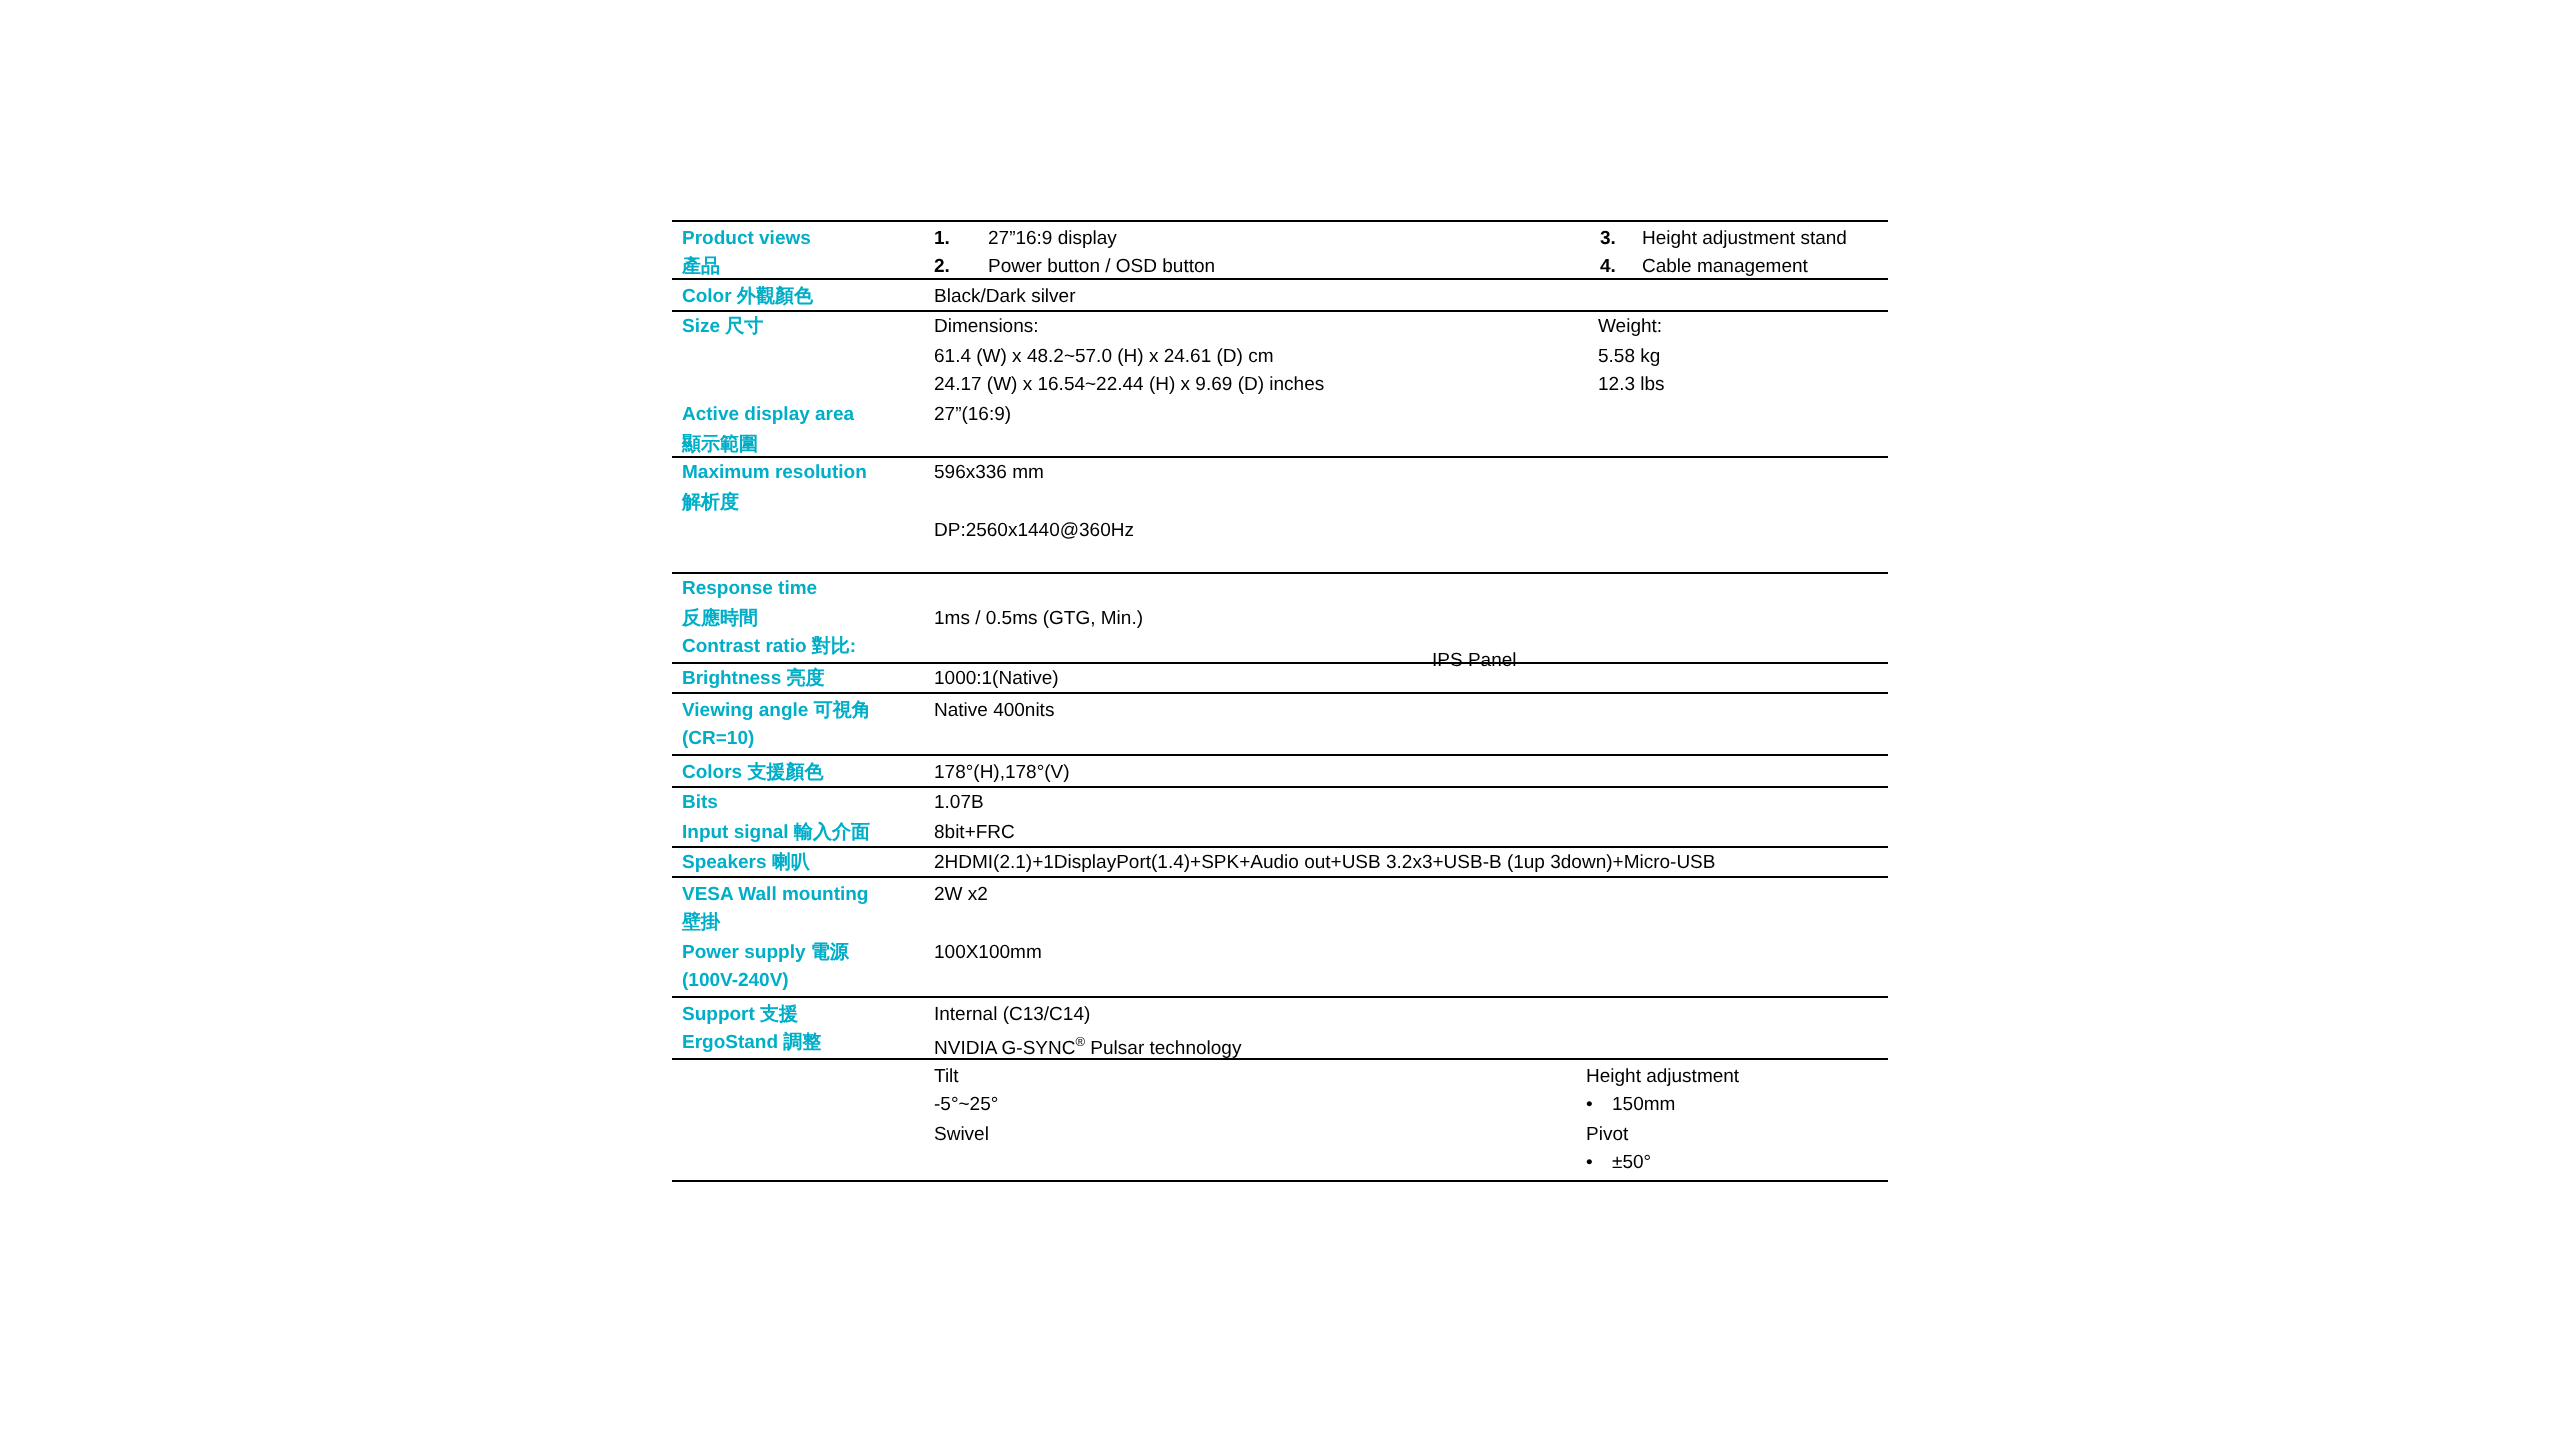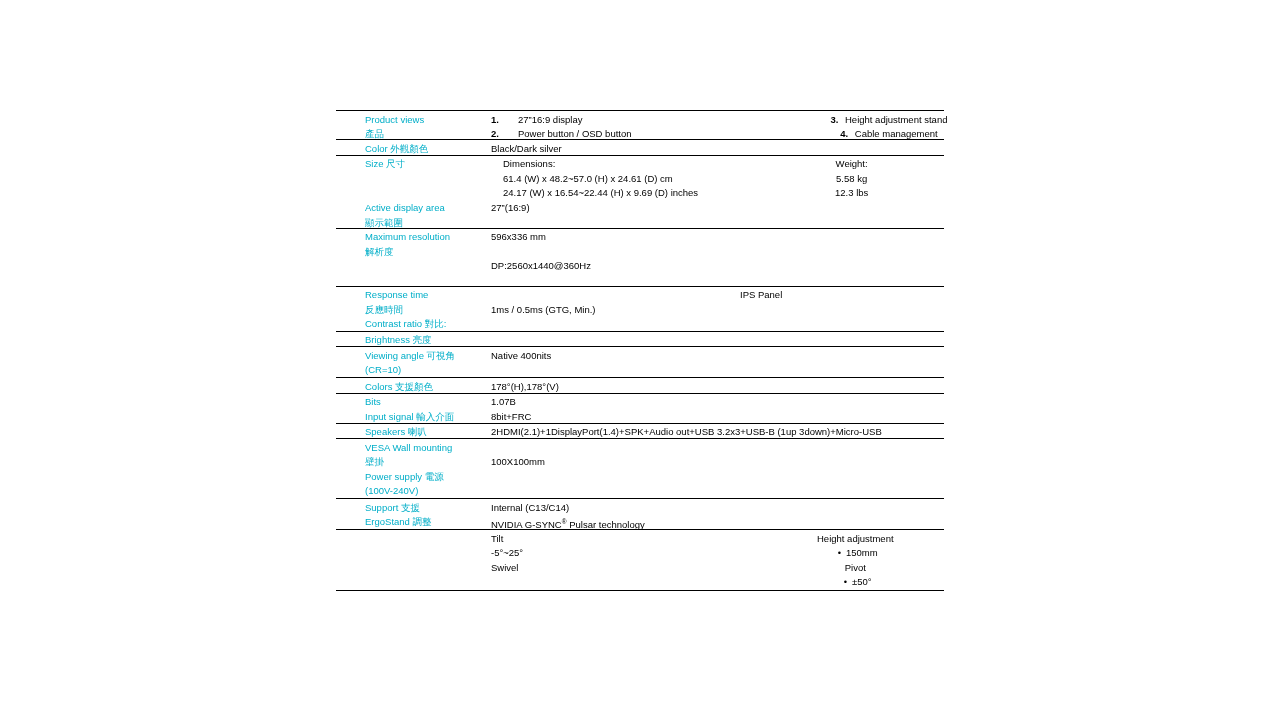--- a/index.html
+++ b/index.html
@@ -5,32 +5,32 @@
   html,body{margin:0;padding:0;background:#ffffff;}
   .page{
     position:relative;width:1280px;height:720px;background:#ffffff;overflow:hidden;
     font-family:"Liberation Sans",sans-serif;font-size:9.5px;color:#000;
   }
   .spec-table{
     position:absolute;left:336px;top:110px;width:608px;
     border-top:1.5px solid #000;
   }
   .row{display:flex;box-sizing:border-box;border-bottom:1.5px solid #000;padding-top:1.5px;}
-  .row.no-border{border-bottom:none;gap:12px;}
+  .row.no-border{border-bottom:none;}
   .h29{height:29px}.h15{height:15.5px}.h44{height:44px}.h58{height:58px}.h45{height:45px}
   .h31{height:31px}.h30{height:30px}.h60{height:60px}.h61{height:61px}
   .label{
     width:129px;min-width:129px;box-sizing:border-box;padding-left:5px;
-    color:#00AEC8;font-weight:normal;margin-left:24px;
+    color:#00AEC8;font-weight:bold;
   }
   .value{flex:1;position:relative;padding-left:2px;}
   .line{line-height:14.5px;height:14.5px;white-space:nowrap;}
-  .col2{position:absolute;top:0;text-align:center;}
+  .col2{position:absolute;top:0;}
   .col2.weight{left:334px;}
-  .col2.ips{left:251px;}
+  .col2.ips{left:251px;margin-top:36px;}
   .col2.nums{left:335px;}
   .col2.stand{left:328px;}
   .numitem .num{display:inline-block;width:27px;font-weight:bold;}
   .col2 .numitem .num{width:21px;}
   .bullet .b{display:inline-block;width:13px;}
   .sup{font-size:6.5px;vertical-align:super;}
 </style>
 </head>
 <body>
 
@@ -119,20 +119,23 @@
         <div class="col2 ips">
           <div class="line">IPS Panel</div>
         </div>
       </div>
     </div>
 
     <div class="row h15">
       <div class="label">
         <div class="line">Brightness 亮度</div>
       </div>
+      <div class="value">
+        <div class="line">1000:1(Native)</div>
+      </div>
     </div>
 
     <div class="row h31">
       <div class="label">
         <div class="line">Viewing angle 可視角</div>
         <div class="line">(CR=10)</div>
       </div>
       <div class="value">
         <div class="line">Native 400nits</div>
       </div>
@@ -168,20 +171,21 @@
     </div>
 
     <div class="row h60">
       <div class="label">
         <div class="line">VESA Wall mounting</div>
         <div class="line">壁掛</div>
         <div class="line">Power supply 電源</div>
         <div class="line">(100V-240V)</div>
       </div>
       <div class="value">
+        <div class="line">2W x2</div>
         <div class="line"></div>
         <div class="line">100X100mm</div>
       </div>
     </div>
 
     <div class="row h31">
       <div class="label">
         <div class="line">Support 支援</div>
         <div class="line">ErgoStand 調整</div>
       </div>

